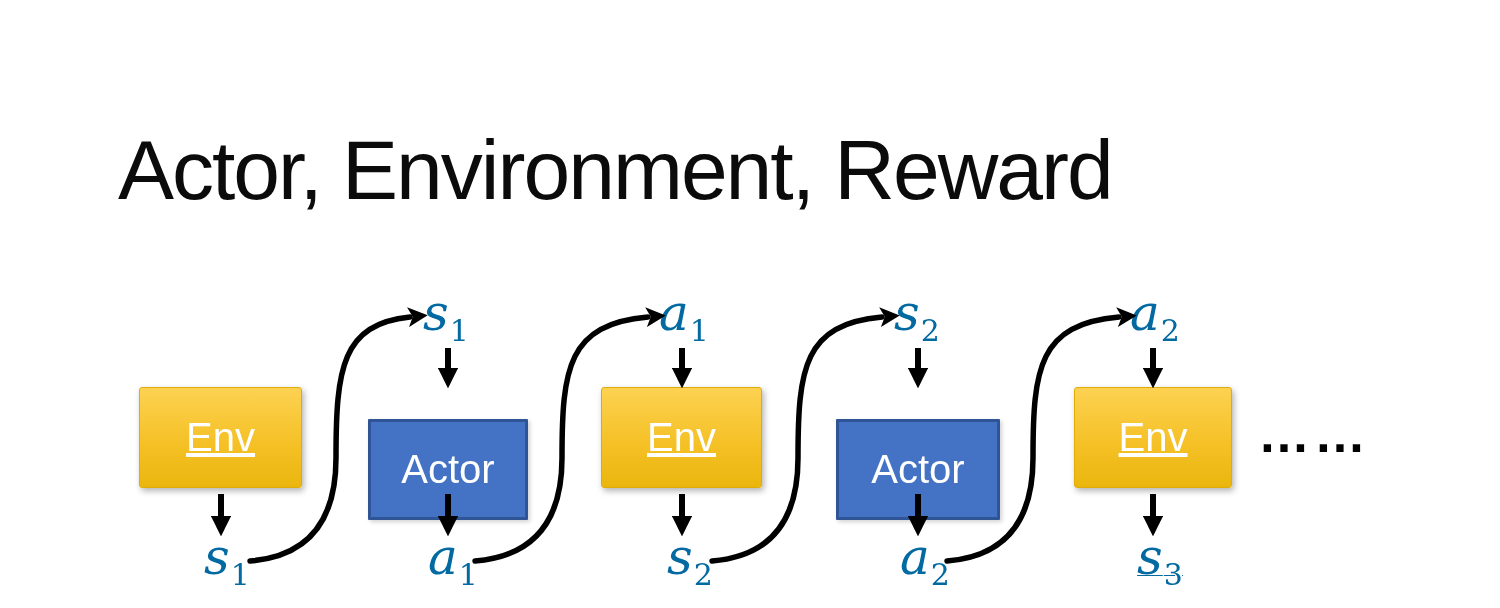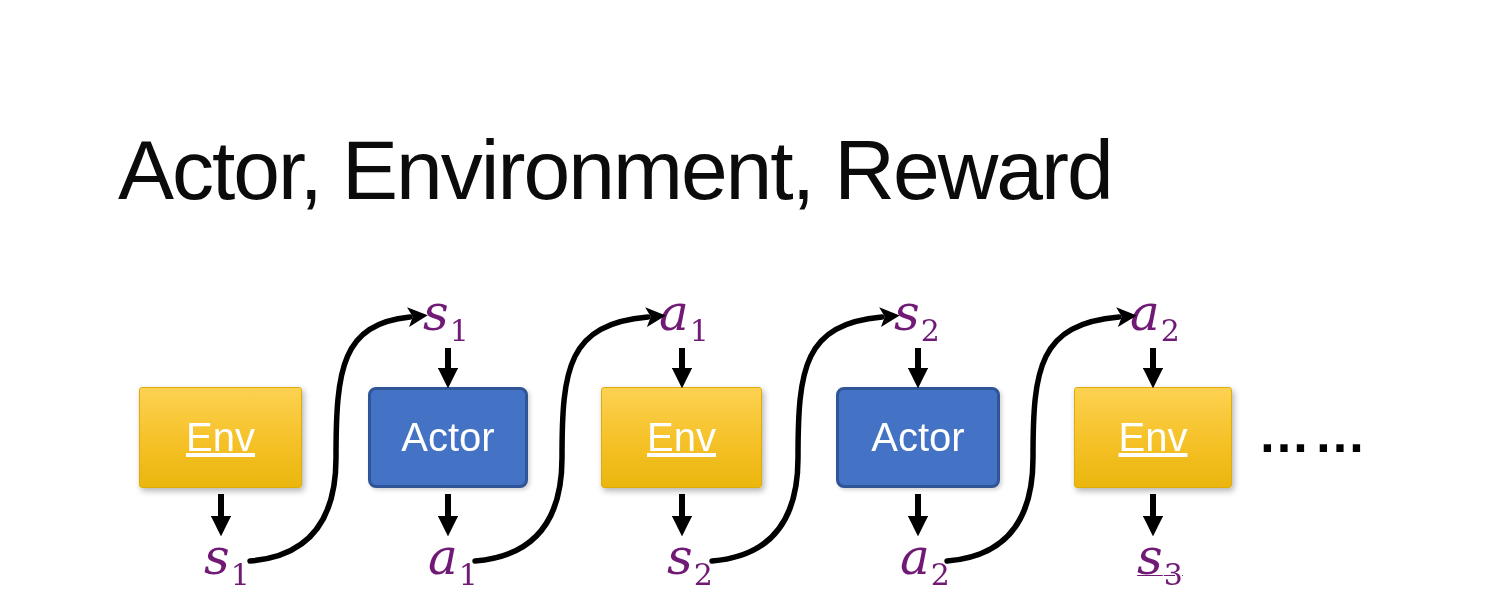--- a/index.html
+++ b/index.html
@@ -35,34 +35,35 @@
   .env {
     background: linear-gradient(180deg, #FDD252 0%, #F5C127 55%, #EAB60E 100%);
     border: 1px solid #e0ac08;
     border-radius: 3px;
     box-shadow: 2px 3px 6px rgba(0,0,0,0.30);
     text-decoration: underline;
   }
   .actor {
     background: #4472C4;
     border: 3px solid #2F5597;
-    border-radius: 8px;
+    border-radius: 1px;
     box-shadow: 2px 2px 4px rgba(0,0,0,0.18);
+    margin-top: 32px;
   }
   #env-1   { left: 139px; width: 163px; }
   #actor-1 { left: 368px; width: 160px; }
   #env-2   { left: 601px; width: 161px; }
   #actor-2 { left: 836px; width: 164px; }
   #env-3   { left: 1074px; width: 158px; }
 
   .mlabel {
     position: absolute;
     transform: translateX(-50%);
     font-family: "DejaVu Serif", serif;
-    color: #701a75;
+    color: #0369a1;
     white-space: nowrap;
     line-height: 1;
   }
   .mlabel .var {
     font-style: italic;
     font-size: 50px;
   }
   .mlabel .sub {
     font-style: normal;
     font-size: 30px;

